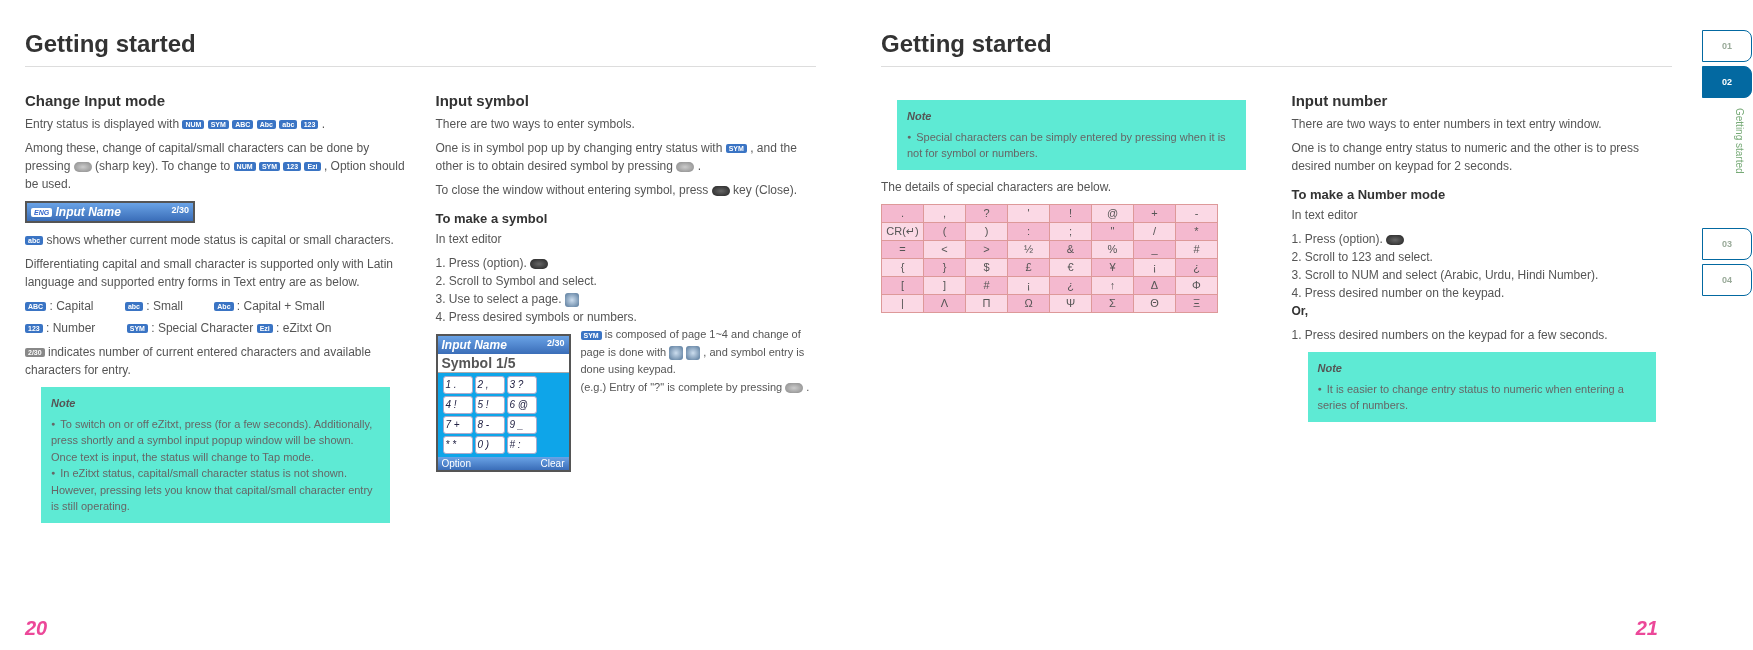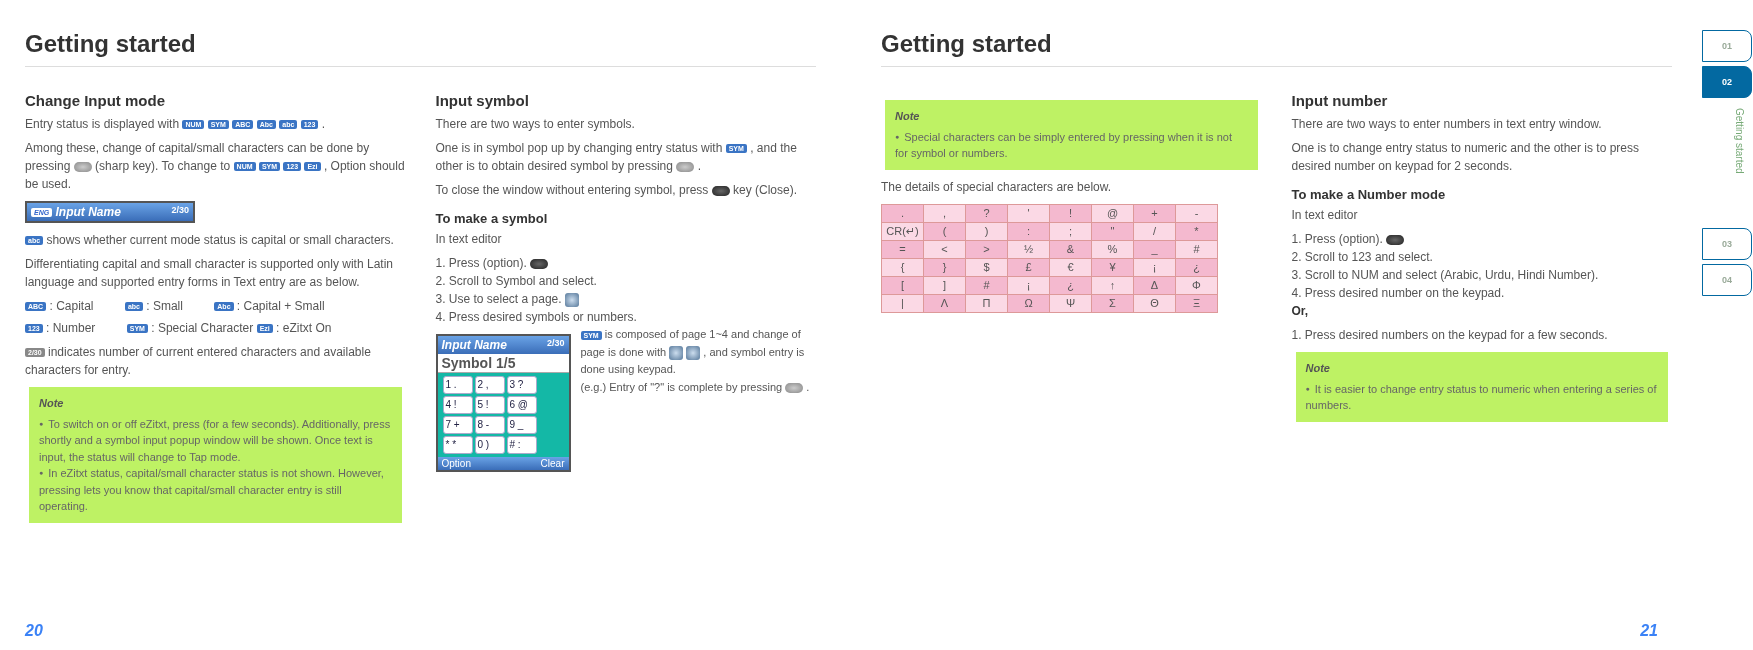--- a/index.html
+++ b/index.html
@@ -40,23 +40,23 @@
   h3 {
     font-size: 13px;
     font-weight: bold;
     color: #333;
     margin: 12px 0 4px 0;
   }
   p { line-height: 1.5; margin-bottom: 6px; }
   ol { list-style: none; padding-left: 0; }
   ol li { line-height: 1.5; }
   .note-box {
-    background: #bef264;
+    background: #5eead4;
     padding: 8px 10px;
-    margin: 8px 4px;
+    margin: 8px 16px;
     font-size: 11px;
     line-height: 1.5;
     color: #666;
   }
   .note-box .note-label {
     font-weight: bold;
     font-style: italic;
     color: #555;
     margin-bottom: 4px;
     display: block;
@@ -64,24 +64,24 @@
   .note-box ul { list-style: none; padding: 0; }
   .note-box ul li::before {
     content: "●";
     font-size: 7px;
     margin-right: 5px;
     vertical-align: 2px;
   }
   .pg-num {
     position: absolute;
     bottom: 10px;
-    font-size: 16px;
+    font-size: 20px;
     font-weight: bold;
     font-style: italic;
-    color: #3b82f6;
+    color: #ec4899;
   }
   .pg-num.left { left: 25px; }
   .pg-num.right { right: 34px; }
   
   .badge, .badge-sm {
     display: inline-block;
     background: #3a74c4;
     color: #fff;
     font-size: 7px;
     font-weight: bold;
@@ -122,25 +122,26 @@
     padding: 2px 4px;
   }
   .lcd-sub {
     background: #fff;
     font-size: 14px;
     font-weight: bold;
     padding: 1px 4px;
     border-bottom: 1px solid #aaa;
   }
   .lcd-body {
-    background: #14b8a6;
+    background: #0ea5e9;
     font-size: 10px;
     padding: 2px 4px;
     line-height: 1.6;
     color: #224;
+    font-style: italic;
   }
   .lcd-body .cell {
     display: inline-block;
     width: 30px;
     border: 1px solid #aac;
     border-radius: 3px;
     text-align: left;
     padding: 0 2px;
     margin: 1px;
     background: #fff;

